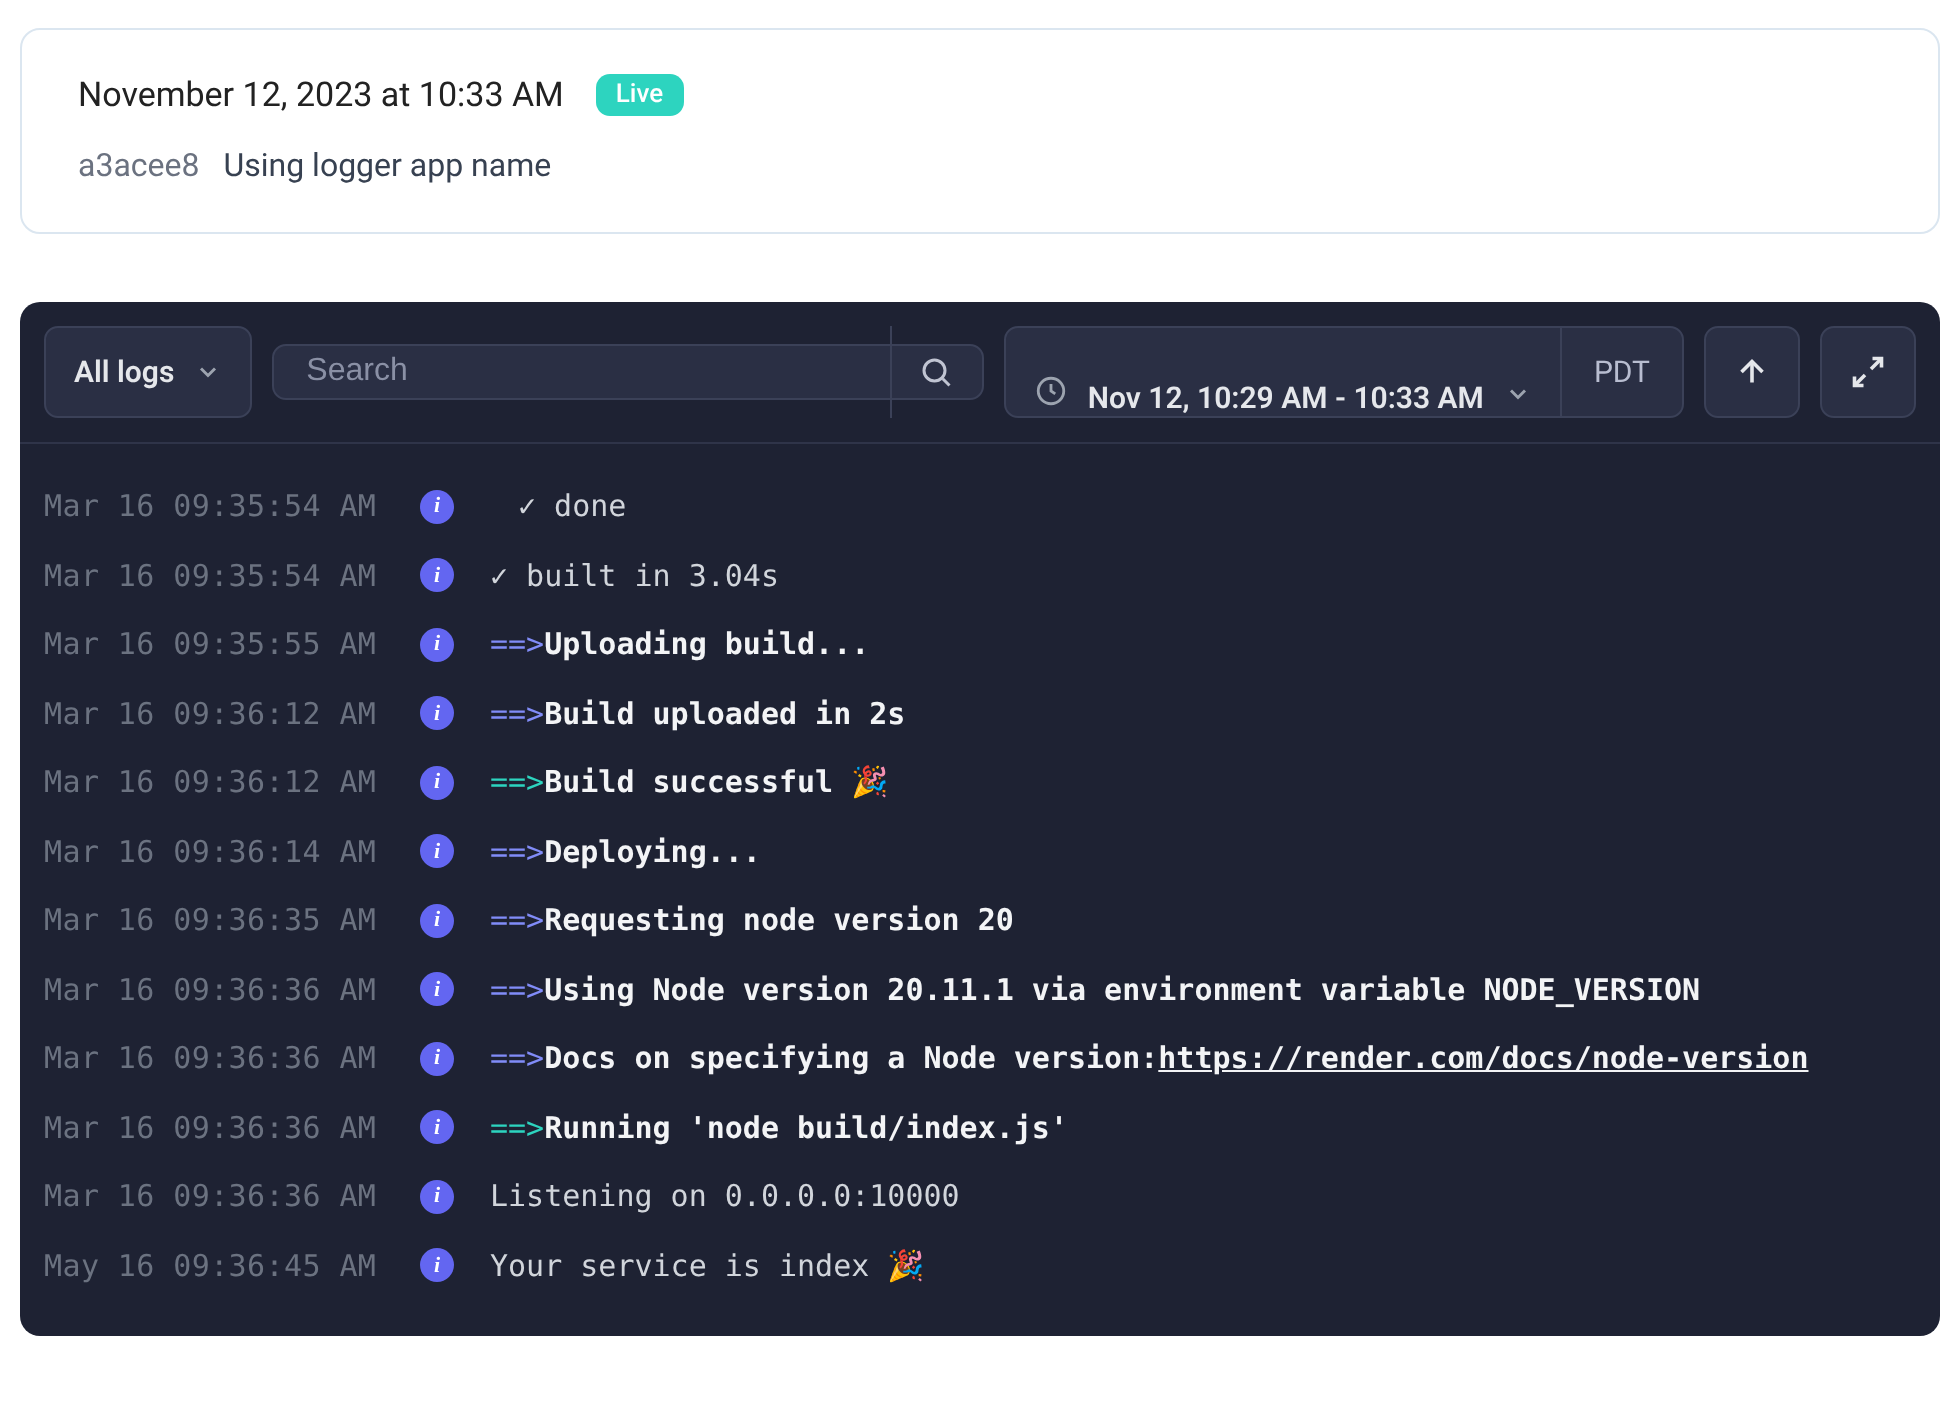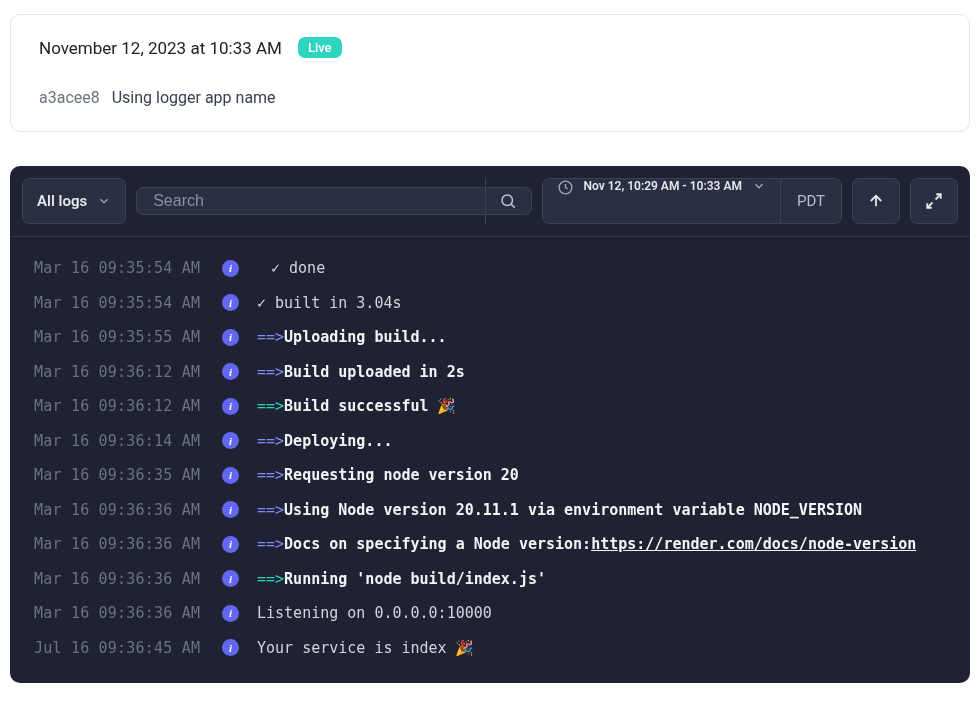--- a/index.html
+++ b/index.html
@@ -13,21 +13,21 @@
     border: 1px solid #dbe6f0;
     border-radius: 10px;
     padding: 22px 28px 24px;
     background: #fff;
     margin-bottom: 34px;
   }
   .card-header {
     display: flex;
     align-items: center;
     gap: 16px;
-    margin-bottom: 30px;
+    margin-bottom: 15px;
   }
   .card-date {
     font-size: 17px;
     color: #222;
     font-weight: 400;
   }
   .live-badge {
     background: #2dd4bf;
     color: #fff;
     font-size: 13px;
@@ -104,25 +104,25 @@
   .time-group {
     display: flex;
     background: #2a2f44;
     border: 1px solid #3b4158;
     border-radius: 7px;
     height: 46px;
     align-items: stretch;
   }
   .time-range {
     display: flex;
-    align-items: flex-start;
+    align-items: flex-end;
     gap: 10px;
     padding: 0 14px;
     color: #e5e7eb;
-    font-size: 12px;
+    font-size: 15px;
     font-weight: 600;
     cursor: pointer;
   }
   .time-range .clock { color: #9ca3af; }
   .time-range .chev { color: #9ca3af; }
   .tz {
     display: flex;
     align-items: center;
     padding: 0 16px;
     color: #b8bdd0;
@@ -138,21 +138,20 @@
     font-family: ui-monospace, SFMono-Regular, "SF Mono", Menlo, Consolas, monospace;
     font-size: 15px;
     line-height: 1.5;
   }
   .log-line {
     display: flex;
     align-items: center;
     gap: 18px;
     padding: 6px 0;
     white-space: nowrap;
-    margin-left: 12px;
   }
   .ts { color: #6b7280; min-width: 170px; letter-spacing: 0.2px; }
   .info-icon {
     width: 17px;
     height: 17px;
     border-radius: 50%;
     background: #6366f1;
     color: #fff;
     display: flex;
     align-items: center;
@@ -326,20 +325,20 @@
         </span>
       </div>
       <div class="log-line">
         <span class="ts">Mar 16 09:36:36 AM</span>
         <span class="info-icon">i</span>
         <span class="msg">
           <span class="msg-plain">Listening on 0.0.0.0:10000</span>
         </span>
       </div>
       <div class="log-line">
-        <span class="ts">Jul 16 09:36:45 AM</span>
+        <span class="ts">May 16 09:36:45 AM</span>
         <span class="info-icon">i</span>
         <span class="msg">
           <span class="msg-plain">Your service is index 🎉</span>
         </span>
       </div>
     </div>
 </div>
 
 </body></html>

